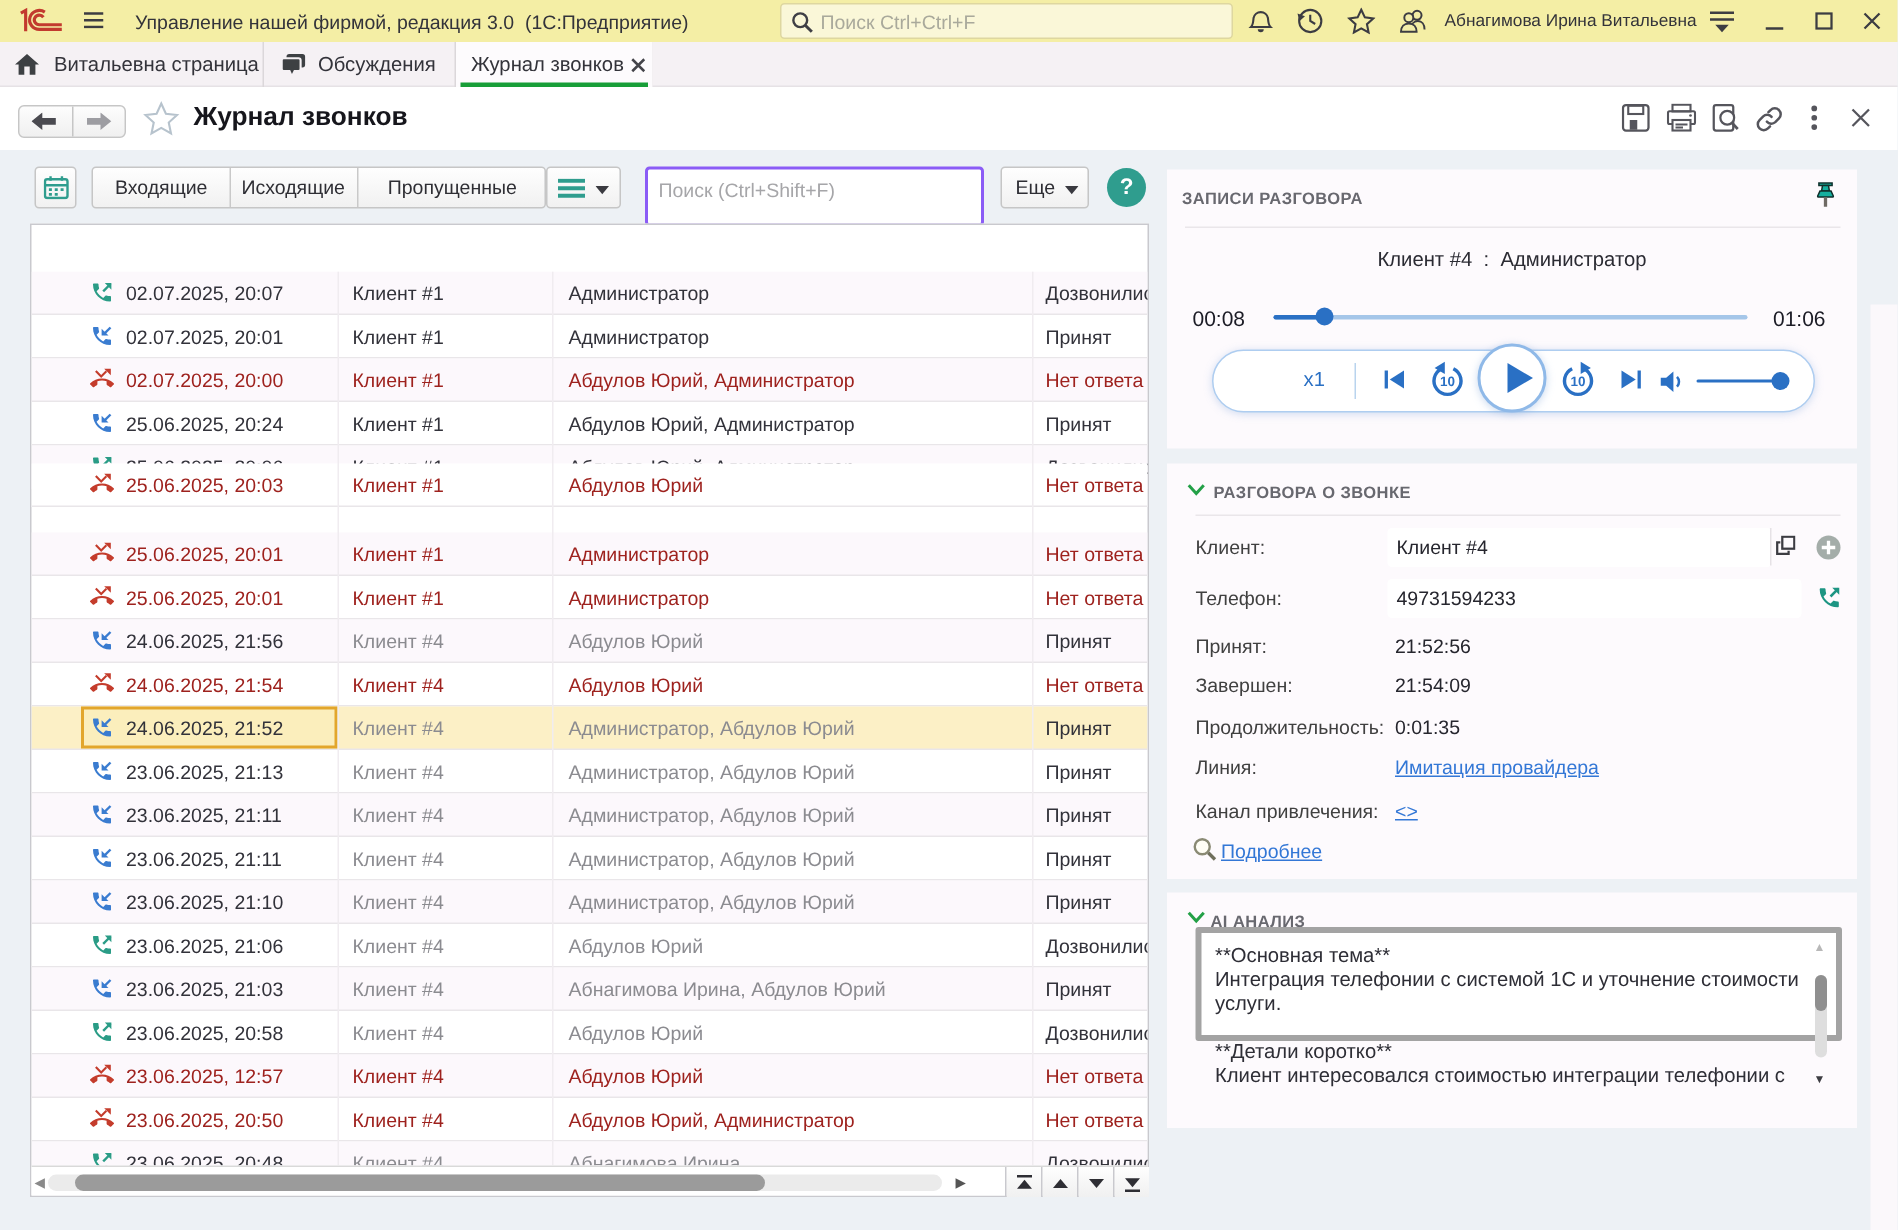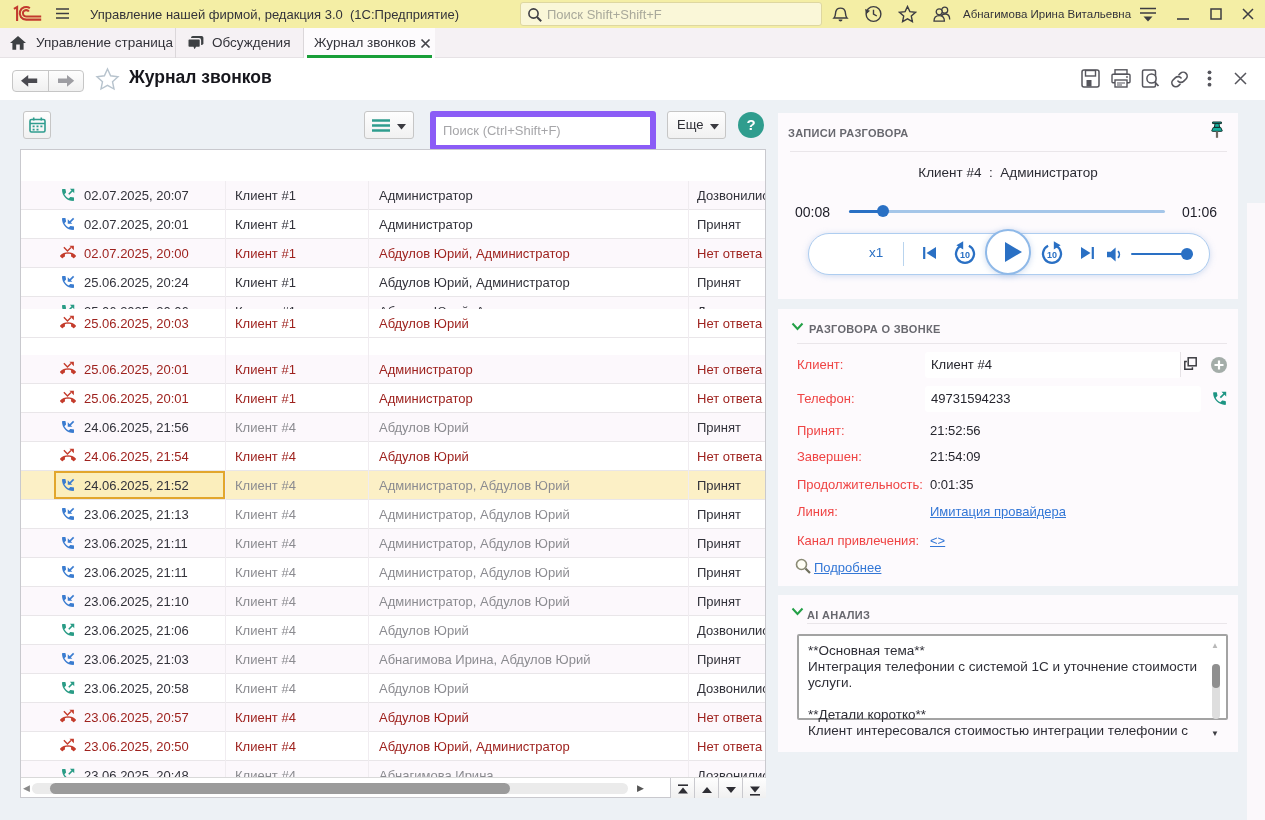--- a/index.html
+++ b/index.html
@@ -21,21 +21,21 @@
 #navbtns .sep{position:absolute;left:35px;top:0;width:1px;height:20px;background:#c6c6c6}
 #toolbar h1{position:absolute;left:129px;top:9px;font-size:17.5px;font-weight:bold;color:#16161c}
 .tbico{position:absolute;top:11px}
 
 #content{position:absolute;left:0;top:100px;width:1265px;height:720px;background:#edf1f5}
 
 .fbtn{position:absolute;top:11px;height:28px;background:linear-gradient(#fefefe,#f1f1f1);border:1px solid #c6c6c6;border-radius:3px}
 .fgrp{position:absolute;top:11px;left:61px;width:303px;height:28px;border:1px solid #c6c6c6;border-radius:3px;background:linear-gradient(#fefefe,#f1f1f1)}
 .fgrp span{position:absolute;top:5px;font-size:13px;color:#2e2e34;text-align:center}
 .fgrp .d{position:absolute;top:0;width:1px;height:26px;background:#c9c9c9}
-#fsearch{position:absolute;left:430px;top:11px;width:226px;height:40px;background:#fff;border:6px solid #8b5cf6;border-radius:3px}
+#fsearch{position:absolute;left:430px;top:11px;width:226px;height:40px;background:#fff;border:2px solid #8b5cf6;border-radius:3px}
 #fsearch span{position:absolute;left:7px;top:6px;font-size:13px;color:#a6a6a9}
 
 #grid{position:absolute;left:20px;top:49px;width:746px;height:649px;background:#fff;border:1px solid #c9c9ce}
 #ghead{position:absolute;left:0;top:0;width:744px;height:31px;background:#faf5f9;border-bottom:1px solid #d9d4d8;font-size:11px;font-weight:bold;color:#56565e}
 #ghead span{position:absolute;top:9px}
 #gbody{position:absolute;left:0;top:31px;width:744px;height:596px;overflow:hidden}
 .trow{position:absolute;left:0;width:744px;height:29px;background:#fff;border-bottom:1px solid #e9e6e9;font-size:13px;color:#32323a}
 .trow.alt{background:#fcf8fc}
 .trow.miss{color:#9e221e}
 .trow.gray .cc,.trow.gray .ce{color:#8b8b90}
@@ -49,28 +49,28 @@
 .cvb{position:absolute;top:0;width:1px;height:596px;background:#f0ecf0}
 
 #gscroll{position:absolute;left:0;top:627px;width:744px;height:20px;background:#fff;border-top:1px solid #d9d9d9}
 #gscroll .track{position:absolute;left:11px;top:5px;width:596px;height:11px;background:#ebebeb;border-radius:6px}
 #gscroll .thumb{position:absolute;left:29px;top:5px;width:460px;height:11px;background:#9b9b9b;border-radius:6px}
 .gnav{position:absolute;top:0;width:24px;height:20px;border-left:1px solid #c9c9ce;background:linear-gradient(#fefefe,#f0f0f0);text-align:center}
 
 .panel{position:absolute;left:778px;width:460px;background:#fdfafd}
 .ph1{position:absolute;left:10px;top:14px;font-size:11px;font-weight:bold;color:#68686f;letter-spacing:.3px}
 .pdiv{position:absolute;left:12px;right:11px;height:1px;background:#eae6ea}
-.lbl{position:absolute;left:19px;font-size:13px;color:#ef4444;white-space:nowrap}
+.lbl{position:absolute;left:19px;font-size:13px;color:#404040;white-space:nowrap}
 .val{position:absolute;left:152px;font-size:13px;color:#26262e;white-space:nowrap}
 .inp{position:absolute;left:147px;background:#fff;border-radius:3px}
 a.lnk{color:#3377d6;text-decoration:underline;font-size:13px}
 
 #pill{position:absolute;left:30px;top:120px;width:402px;height:42px;border:1.5px solid #aecdf0;border-radius:21px;background:#fff;box-shadow:0 1px 6px rgba(120,160,215,.35)}
 #playbtn{position:absolute;left:207px;top:116px;width:46px;height:46px;border-radius:50%;background:#fff;border:2px solid #8fb9e8;box-shadow:0 1px 6px rgba(120,160,215,.4)}
-#aibox{position:absolute;left:19px;top:39px;width:431px;height:86px;border:2px solid #a3a3a3;border-radius:2px;background:#fff;font-size:13.5px;color:#2e2e36;line-height:16px}
+#aibox{position:absolute;left:19px;top:23px;width:431px;height:76px;border:4px solid #a3a3a3;border-radius:2px;background:#fff;font-size:13.5px;color:#2e2e36;line-height:16px}
 #aibox .txt{position:absolute;left:9px;top:7px;width:395px}
 #aisb{position:absolute;right:3px;top:3px;width:15px;height:96px}
 #aisb .tr{position:absolute;left:4px;top:25px;width:8px;height:55px;background:#dedede;border-radius:4px}#aisb .th{position:absolute;left:4px;top:25px;width:8px;height:24px;background:#8f8f8f;border-radius:4px}
 #rstrip{position:absolute;left:1247px;top:103px;width:18px;height:717px;background:#fbf8fb}
 </style></head>
 <body>
 <div id="topbar">
   <svg class="abs" style="left:13px;top:5px" width="30" height="17" viewBox="0 0 30 17">
 <g fill="none" stroke="#c23a2e" stroke-width="2.1">
 <path d="M0.9 3.8 L4.1 2.0 V15.9"></path>
@@ -80,21 +80,21 @@
     </svg>
   <svg class="abs" style="left:56px;top:8px" width="13" height="11" viewBox="0 0 13 11">
 <path stroke="#3c3c42" stroke-width="1.6" d="M0 1 H13 M0 5.5 H13 M0 10 H13"></path>
     </svg>
   <span class="ttl">Управление нашей фирмой, редакция 3.0&nbsp; (1С:Предприятие)</span>
   <div id="tsearch">
       <svg class="abs" style="left:6px;top:4px" width="16" height="16" viewBox="0 0 16 16">
 <circle cx="6.5" cy="6.5" r="4.6" fill="none" stroke="#3f3f45" stroke-width="1.6"></circle>
 <path stroke="#3f3f45" stroke-width="2" d="M10 10 L14.2 14.2"></path>
       </svg>
-      <span class="ph">Поиск Shift+Shift+F</span>
+      <span class="ph">Поиск Ctrl+Ctrl+F</span>
     </div>
 
 <svg class="abs" style="left:832px;top:5px" width="17" height="18" viewBox="0 0 17 18">
       <path fill="none" stroke="#3c3c42" stroke-width="1.4" d="M2 13 C3.5 11.5 3.5 9 3.7 7 A4.9 4.9 0 0 1 13.3 7 C13.5 9 13.5 11.5 15 13 Z"></path>
       <path fill="#3c3c42" d="M6.5 14.5 a2 2 0 0 0 4 0 z"></path>
     </svg>
 <svg class="abs" style="left:864px;top:5px" width="19" height="18" viewBox="0 0 19 18">
       <circle cx="9.5" cy="9" r="7.4" fill="none" stroke="#3c3c42" stroke-width="1.4"></circle>
       <path fill="none" stroke="#3c3c42" stroke-width="1.4" d="M9.5 4.8 V9 L12.8 11"></path>
       <path fill="#3c3c42" d="M1 4 L6 5.8 L2.2 9.2 Z"></path>
@@ -118,21 +118,21 @@
       <path stroke="#3c3c42" stroke-width="1.6" d="M0 11 H12"></path>
     </svg>
 <svg class="abs" style="left:1210px;top:8px" width="12" height="12" viewBox="0 0 12 12">
       <rect x="1" y="1" width="10" height="10" fill="none" stroke="#3c3c42" stroke-width="1.5"></rect>
     </svg>
 <svg class="abs" style="left:1242px;top:8px" width="12" height="12" viewBox="0 0 12 12">
       <path stroke="#3c3c42" stroke-width="1.5" d="M1 1 L11 11 M11 1 L1 11"></path>
     </svg>
 </div>
 <div id="tabbar">
-  <span class="tab" style="left:36px;top:7px">Управление страница</span>
+  <span class="tab" style="left:36px;top:7px">Витальевна страница</span>
   <svg class="abs" style="left:10px;top:8px" width="16" height="14" viewBox="0 0 16 14">
       <path fill="#3d4043" d="M8 0 L16 7 H13.6 V13.8 H9.8 V8.4 H6.2 V13.8 H2.4 V7 H0 Z"></path>
     </svg> 
     <svg class="abs" style="left:187px;top:7px" width="17" height="17" viewBox="0 0 17 17">
       <rect x="4" y="1" width="12.4" height="9" rx="1.8" fill="#3d4043"></rect>
       <path fill="#3d4043" stroke="#f5f1f4" stroke-width="1.4" d="M2.2 3.8 H12 Q13.4 3.8 13.4 5.2 V11 Q13.4 12.4 12 12.4 H9.4 L7.6 16 L6 12.4 H2.2 Q0.8 12.4 0.8 11 V5.2 Q0.8 3.8 2.2 3.8 Z"></path>
     </svg>
   <span class="tab" style="left:212px;top:7px">Обсуждения</span>
   <div class="tabdiv" style="left:175px"></div>
   <div class="tabdiv" style="left:303px"></div>
@@ -193,20 +193,27 @@
     </svg>
 </div>
 <div id="content">
   <div class="fbtn" style="left:23px;width:28px">
 <svg class="abs" style="left:5px;top:5px" width="17" height="16" viewBox="0 0 17 16">
         <rect x="1" y="2.5" width="15" height="12.5" rx="1.5" fill="none" stroke="#2f9d8e" stroke-width="1.6"></rect>
         <path stroke="#2f9d8e" stroke-width="1.6" d="M1 6.5 H16 M4.7 0.5 V3.5 M12.3 0.5 V3.5"></path>
         <path fill="#2f9d8e" d="M3.6 8.5h2v1.8h-2zM7.5 8.5h2v1.8h-2zM11.4 8.5h2v1.8h-2zM3.6 11.7h2v1.8h-2zM7.5 11.7h2v1.8h-2z"></path>
       </svg>
     </div>
+  <div class="fgrp">
+    <span style="left:0;width:91px">Входящие</span>
+      <span style="left:91px;width:85px">Исходящие</span>
+      <span style="left:176px;width:127px">Пропущенные</span>
+    <div class="d" style="left:91px"></div>
+      <div class="d" style="left:176px"></div>
+  </div>
   <div class="fbtn" style="left:364px;width:50px">
 <svg class="abs" style="left:7px;top:7px" width="18" height="13" viewBox="0 0 18 13">
         <path stroke="#2f9d8e" stroke-width="2.6" d="M0 1.5 H18 M0 6.5 H18 M0 11.5 H18"></path>
       </svg>
 <svg class="abs" style="left:32px;top:12px" width="9" height="6" viewBox="0 0 9 6">
         <path fill="#3a3a40" d="M0 0 H9 L4.5 5.5 Z"></path>
       </svg>
     </div>
   <div id="fsearch">
       <span>Поиск (Ctrl+Shift+F)</span>
@@ -420,21 +427,21 @@
           <span class="cc">Клиент #4</span>
           <span class="ce">Абдулов Юрий</span>
           <span class="cs">Дозвонились</span>
         </div>
 <div class="trow alt miss" style="top:522px">
           <span class="cic"><svg width="16" height="16" viewBox="0 0 24 24">
               <path fill="#c43c2c" transform="translate(0,1)" d="M12 12c-1.6 0-3.15.25-4.6.72v3.1c0 .39-.23.74-.56.9-.98.49-1.87 1.12-2.66 1.85-.18.18-.43.29-.7.29-.28 0-.53-.11-.71-.29L.29 16.08c-.18-.17-.29-.42-.29-.7 0-.28.11-.53.29-.71C3.34 11.78 7.46 10 12 10s8.66 1.78 11.71 4.67c.18.18.29.43.29.71 0 .28-.11.53-.29.7l-2.48 2.49c-.18.18-.43.29-.71.29-.27 0-.52-.11-.7-.29-.79-.73-1.68-1.36-2.66-1.85-.33-.16-.56-.51-.56-.9v-3.1C15.15 12.25 13.6 12 12 12z"></path>
               <path fill="none" stroke="#c43c2c" stroke-width="2.1" d="M5.8 3.4 L11.2 9 L16.4 3.8"></path>
               <path fill="#c43c2c" d="M14.2 1.2 h6.6 v6.6 z"></path>
             </svg></span>
-          <span class="cd">23.06.2025, 20:57</span>
+          <span class="cd">23.06.2025, 12:57</span>
           <span class="cc">Клиент #4</span>
           <span class="ce">Абдулов Юрий</span>
           <span class="cs">Нет ответа</span>
         </div>
 <div class="trow miss" style="top:551px">
           <span class="cic"><svg width="16" height="16" viewBox="0 0 24 24">
               <path fill="#c43c2c" transform="translate(0,1)" d="M12 12c-1.6 0-3.15.25-4.6.72v3.1c0 .39-.23.74-.56.9-.98.49-1.87 1.12-2.66 1.85-.18.18-.43.29-.7.29-.28 0-.53-.11-.71-.29L.29 16.08c-.18-.17-.29-.42-.29-.7 0-.28.11-.53.29-.71C3.34 11.78 7.46 10 12 10s8.66 1.78 11.71 4.67c.18.18.29.43.29.71 0 .28-.11.53-.29.7l-2.48 2.49c-.18.18-.43.29-.71.29-.27 0-.52-.11-.7-.29-.79-.73-1.68-1.36-2.66-1.85-.33-.16-.56-.51-.56-.9v-3.1C15.15 12.25 13.6 12 12 12z"></path>
               <path fill="none" stroke="#c43c2c" stroke-width="2.1" d="M5.8 3.4 L11.2 9 L16.4 3.8"></path>
               <path fill="#c43c2c" d="M14.2 1.2 h6.6 v6.6 z"></path>
             </svg></span>

